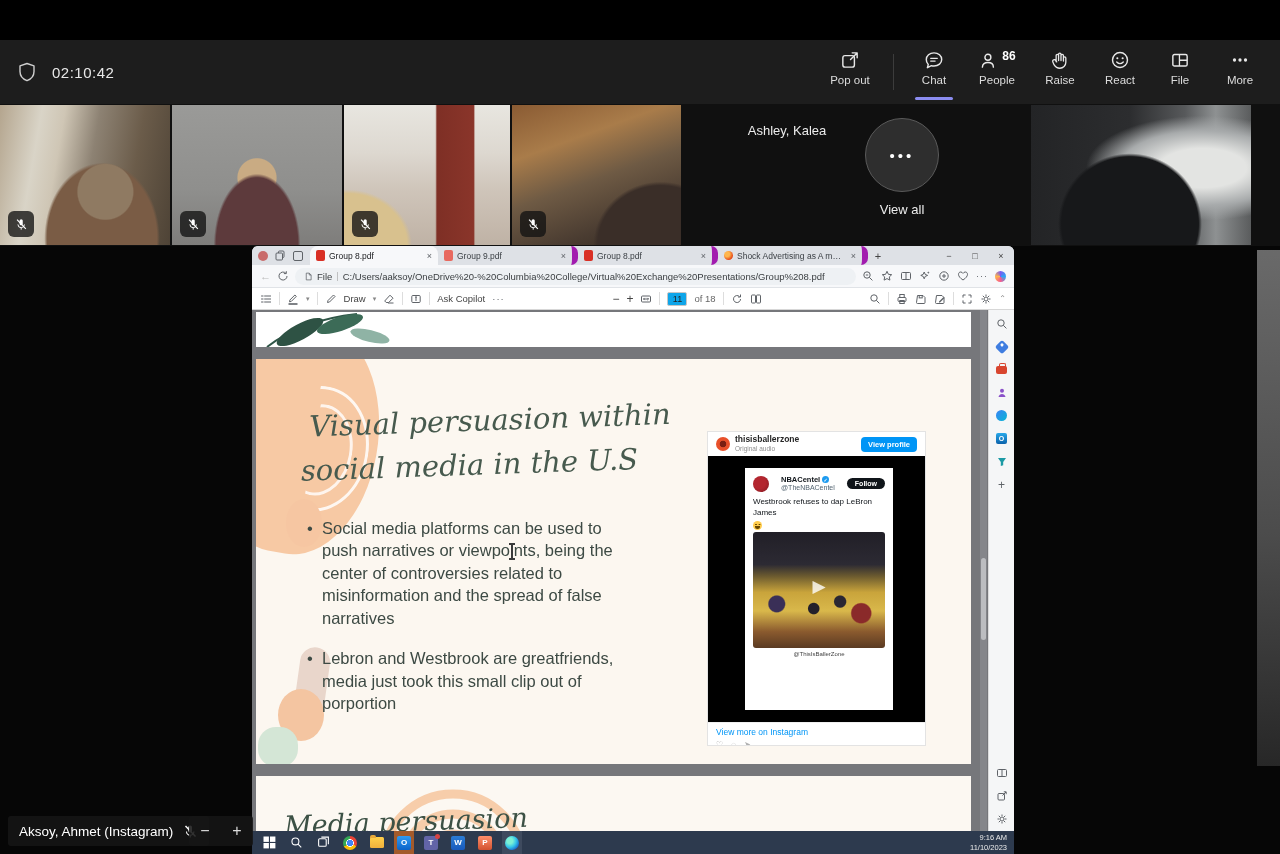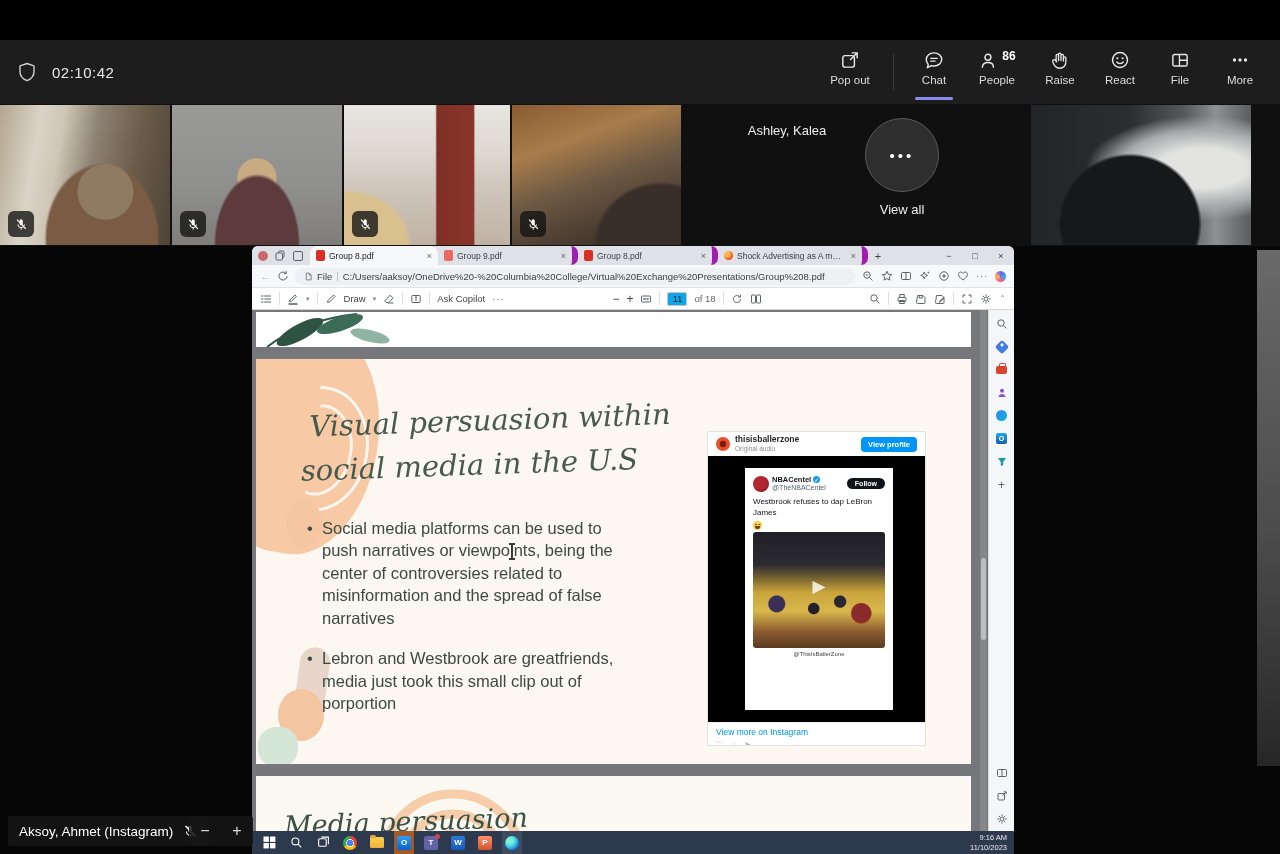--- a/index.html
+++ b/index.html
@@ -162,21 +162,21 @@
   .eavatar { width:14px; height:14px; border-radius:50%; flex:none;
     background:radial-gradient(circle, #7a1f12 0 34%, #e8502a 36%); }
   .enames { display:flex; flex-direction:column; line-height:1.15; }
   .eaccount { font-size:8.5px; font-weight:bold; color:#262626; }
   .esub { font-size:6.5px; color:#8e8e8e; }
   .eviewprofile { margin-left:auto; background:#0095f6; color:#fff; border-radius:4px;
     font-size:7.5px; font-weight:bold; padding:3px 7px; }
   .ebody { position:relative; height:266px; background:#000; }
   .tcard { position:absolute; left:37px; top:12px; width:148px; height:242px; background:#fff;
     padding:7px 8px; }
-  .trow { display:flex; align-items:center; gap:3px; }
+  .trow { display:flex; align-items:center; gap:12px; }
   .tav { width:16px; height:16px; border-radius:50%; flex:none;
     background:radial-gradient(circle at 40% 40%, #b3262f 0 45%, #7d1a21 100%); }
   .tnamecol { display:flex; flex-direction:column; line-height:1.2; min-width:0; }
   .tname { font-size:7.5px; font-weight:bold; color:#0f1419; display:flex; align-items:center; gap:2px; }
   .tcheck { width:7px; height:7px; border-radius:50%; background:#1d9bf0; color:#fff; font-size:5px;
     display:inline-flex; align-items:center; justify-content:center; flex:none; }
   .thandle { font-size:7px; color:#536471; }
   .tfollow { margin-left:auto; background:#0f1419; color:#fff; border-radius:8px; font-size:7px;
     font-weight:bold; padding:2px 8px; flex:none; }
   .ttext { margin-top:5px; font-size:8px; line-height:1.3; color:#0f1419; }

